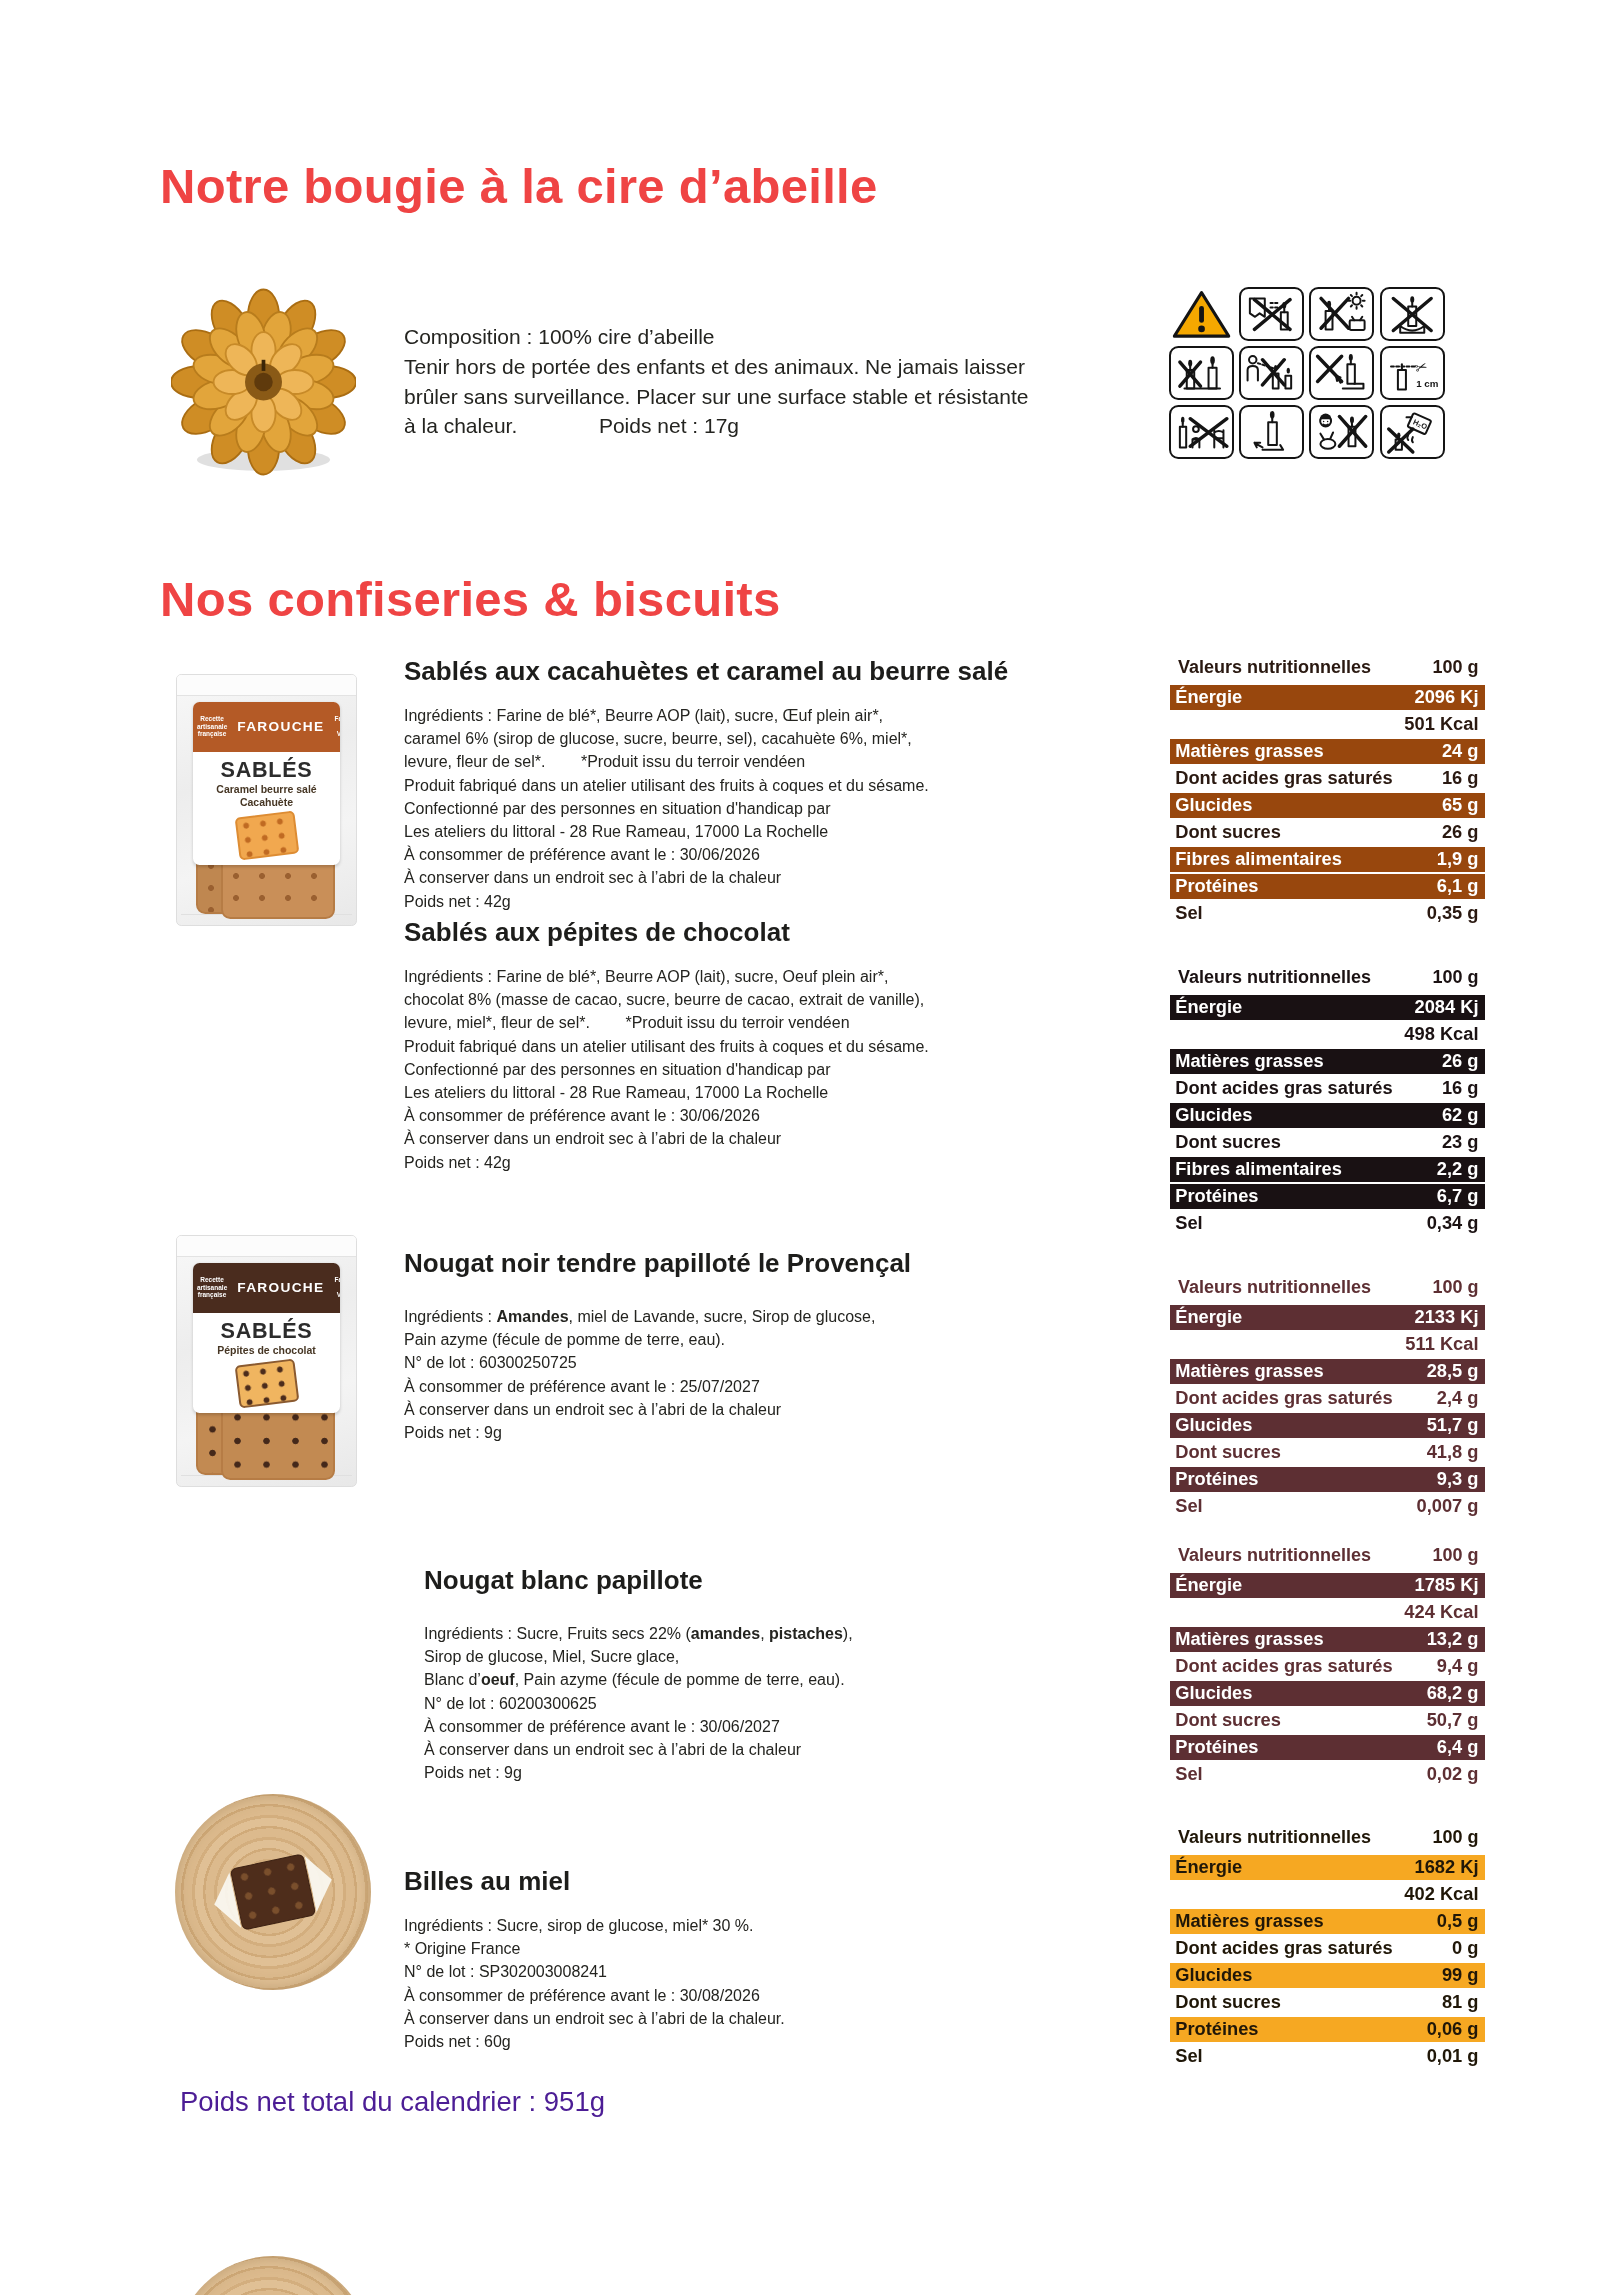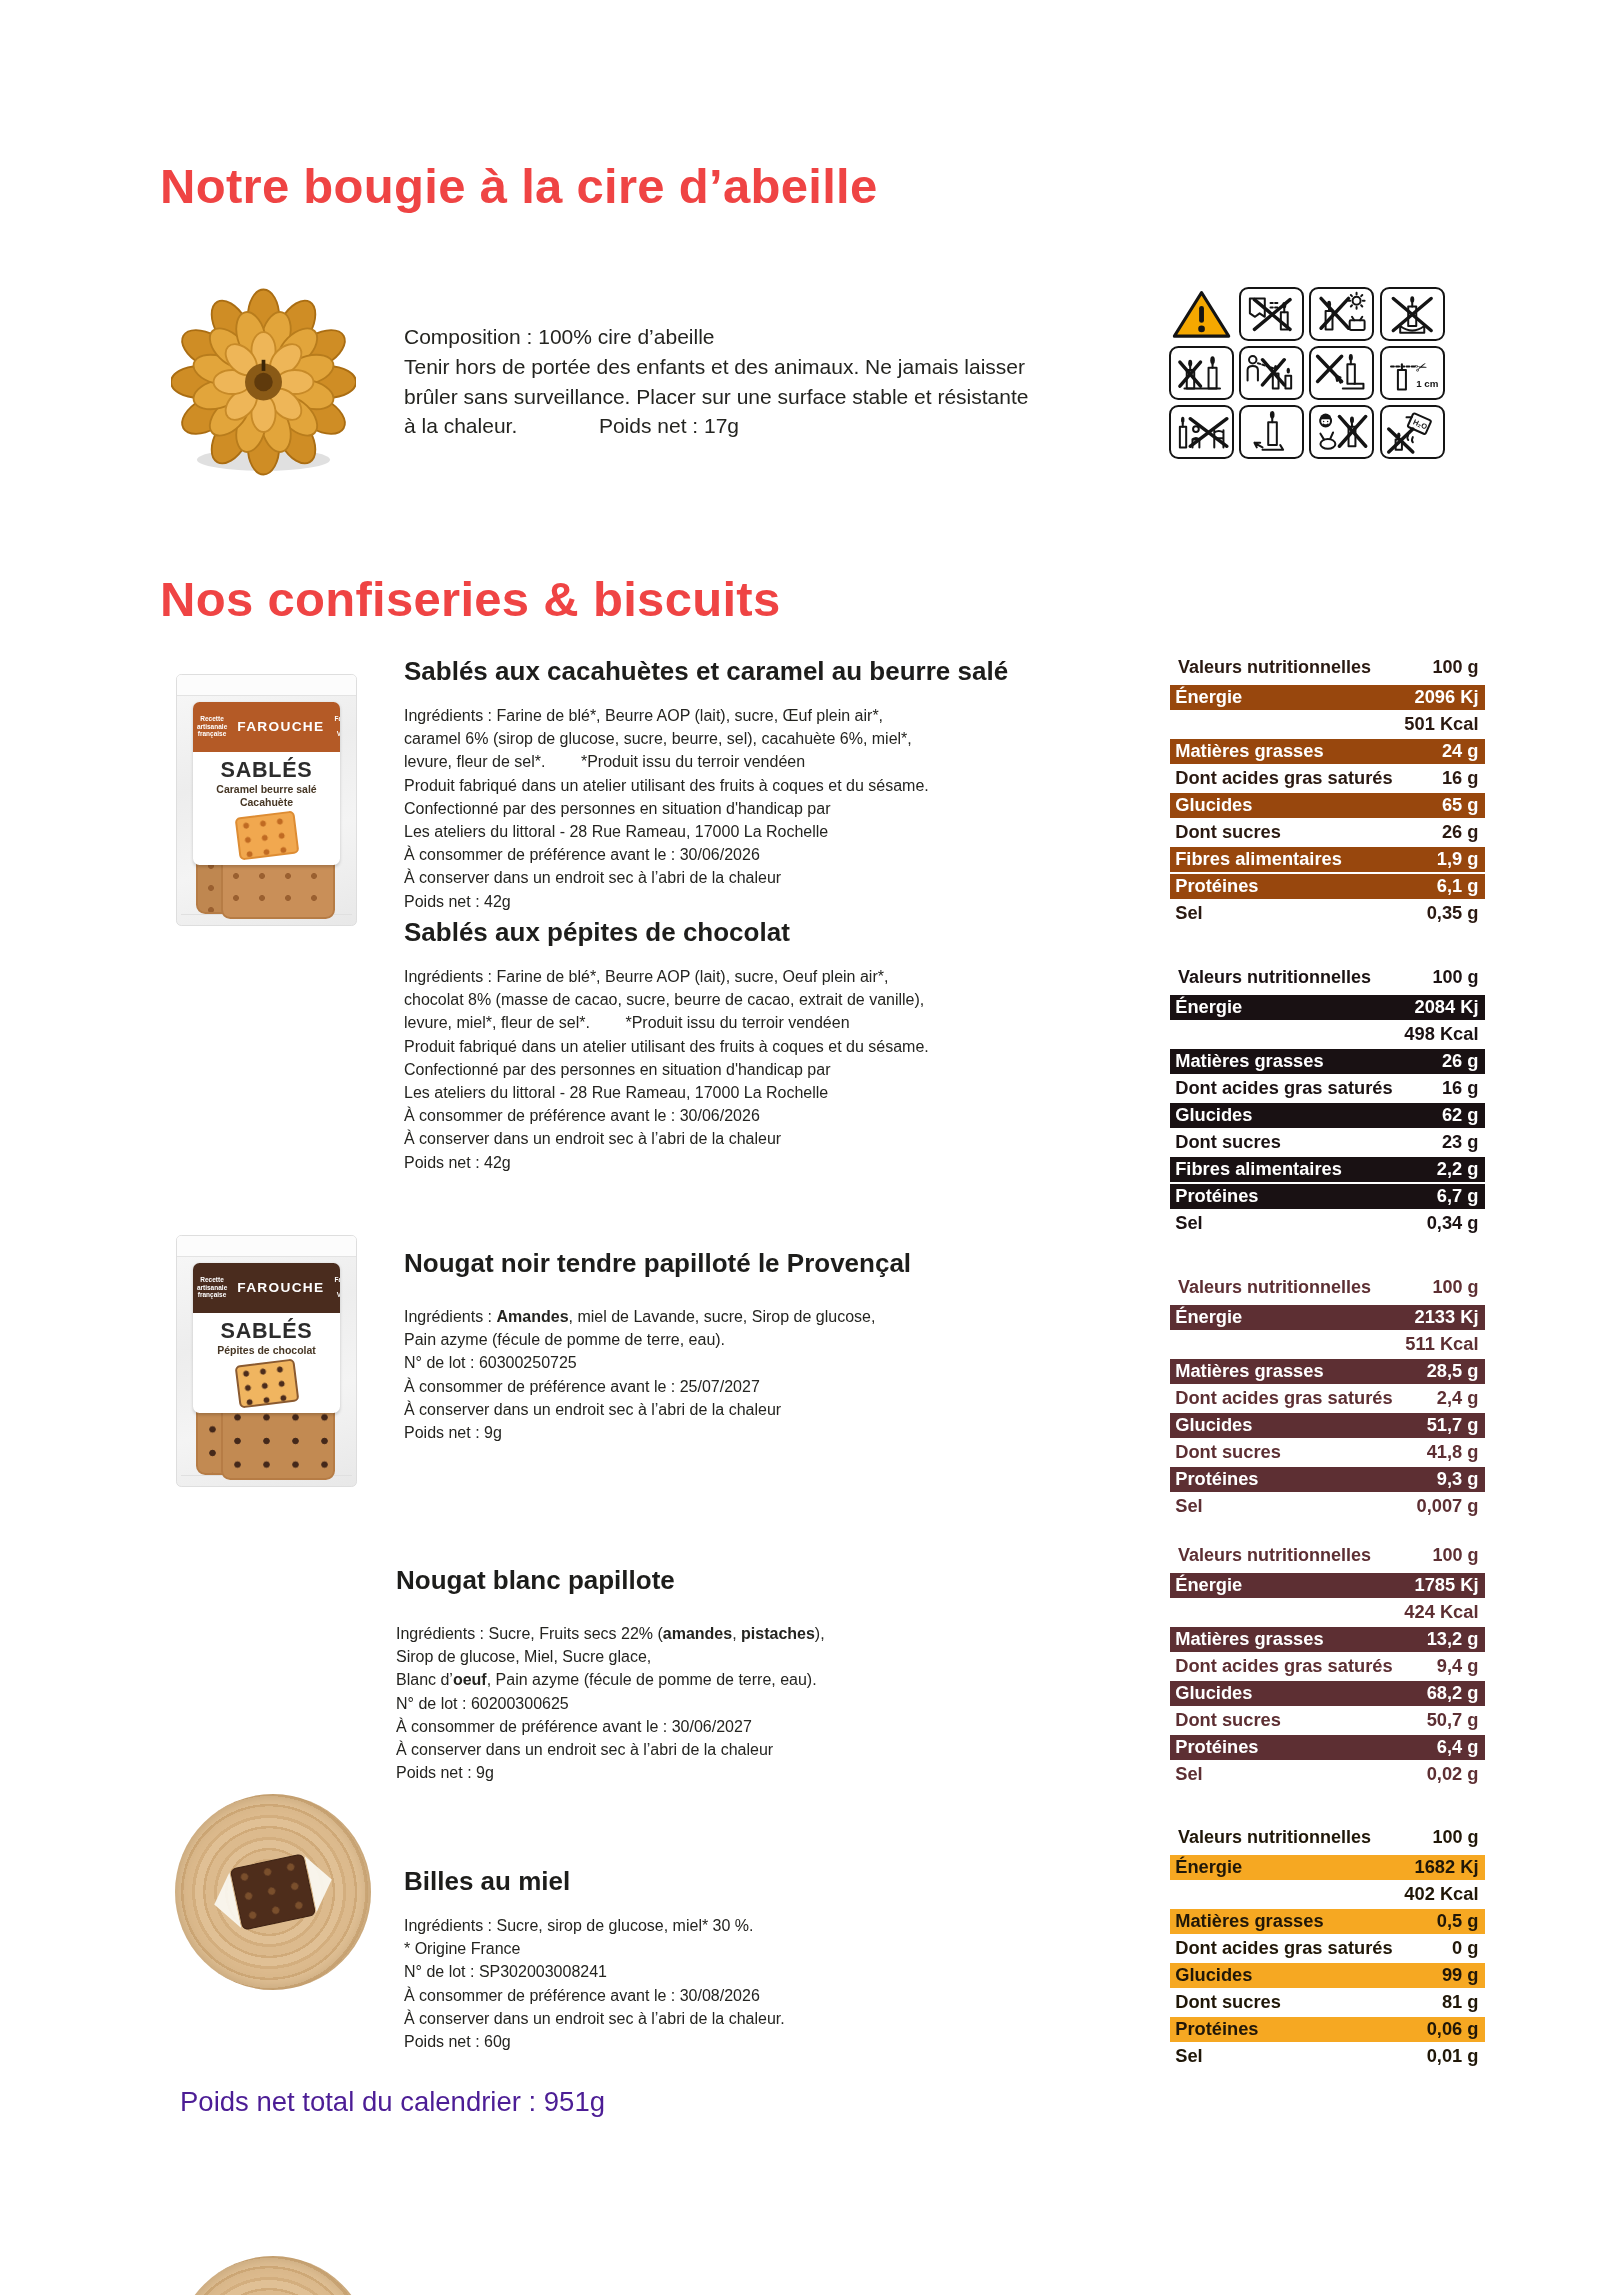--- a/index.html
+++ b/index.html
@@ -479,21 +479,21 @@
     </div>
     <div class="nt-row">
       <span class="lbl">Sel</span>
       <span class="val">0,007 g</span>
     </div>
   </div>
 
 <div class="abs wood" style="left:175px;top:1556px;width:196px;height:196px;">
   
 </div>
-<div class="abs" style="left:396px;top:1565px;width:779px;">
+<div class="abs" style="left:424px;top:1565px;width:779px;">
   <h3 class="product-title" style="margin-bottom:26px;">Nougat blanc papillote</h3>
   <div class="ingredients">Ingrédients : Sucre, Fruits secs 22% (<b>amandes</b>, <b>pistaches</b>),<br>Sirop de glucose, Miel, Sucre glace,<br>Blanc d’<b>oeuf</b>, Pain azyme (fécule de pomme de terre, eau).<br>N° de lot : 60200300625<br>À consommer de préférence avant le : 30/06/2027<br>À conserver dans un endroit sec à l’abri de la chaleur<br>Poids net : 9g</div>
 </div>
 <div class="abs ntable" style="left: 1170px; top: 1544px; --accent: #5d2f33; --ink: #5d2f33; --hl-ink: #ffffff;">
     <div class="nt-header">
       <span>Valeurs nutritionnelles</span>
       <span>100 g</span>
     </div>
     <div class="nt-row hl">
       <span class="lbl">Énergie</span>

